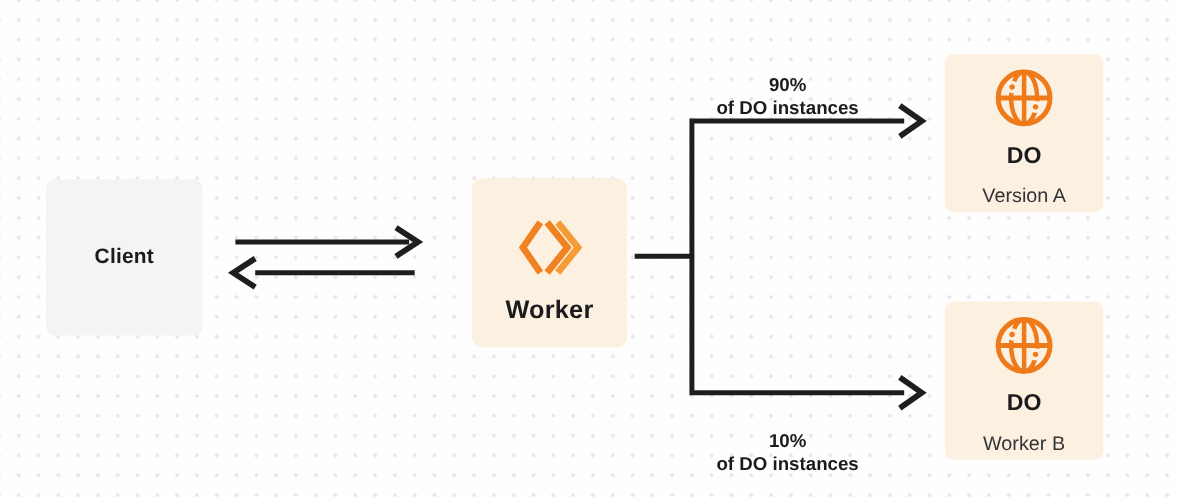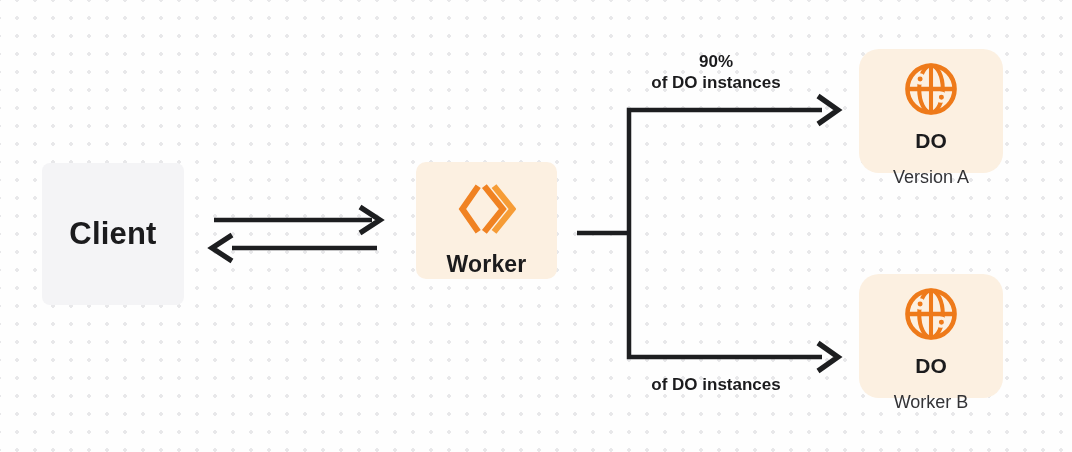--- a/index.html
+++ b/index.html
@@ -13,40 +13,40 @@
   }
   .node {
     position:absolute; display:flex; flex-direction:column; align-items:center;
     box-sizing:border-box; justify-content:flex-start;
   }
   .client-node {
     left:42px; top:163px; width:142px; height:142px;
     background: var(--client-bg,#f4f4f6); border-radius:8px;
     justify-content:center;
   }
-  .client-label { font-size:31px; font-weight:bold; letter-spacing:0.2px; }
+  .client-label { font-size:19px; font-weight:bold; letter-spacing:0.2px; }
 
   .worker-node {
-    left:416px; top:162px; width:141px; height:117px;
-    background: var(--peach-bg,#fcf0e1); border-radius:10px; padding-top:20px;
+    left:429px; top:162px; width:141px; height:154px;
+    background: var(--peach-bg,#fcf0e1); border-radius:10px; padding-top:36px;
   }
   .worker-label { margin-top:11px; font-size:23px; font-weight:bold; letter-spacing:0.2px; }
 
   .do-node {
-    left:859px; width:144px; height:124px;
-    background: var(--peach-bg,#fcf0e1); border-radius:20px; padding-top:11px;
+    left:859px; width:144px; height:144px;
+    background: var(--peach-bg,#fcf0e1); border-radius:8px; padding-top:11px;
   }
   .do-a-node { top:49px; }
   .do-b-node { top:274px; }
   .do-title { margin-top:7px; font-size:21px; font-weight:bold; }
   .do-subtitle { margin-top:14px; font-size:18px; color: var(--text-secondary,#333336); }
 
   .branch-label {
     position:absolute; width:224px; text-align:center;
-    font-size:17px; font-weight:bold; line-height:21px;
+    font-size:17px; font-weight:bold; line-height:21px;margin-top:16px;
   }
   .label-top { left:604px; top:51px; }
   .label-bottom { left:604px; top:374px; }
 
   svg.connectors { position:absolute; left:0; top:0; }
   .connector { stroke: var(--line-color,#1d1e20); stroke-width:4.5; fill:none; }
   .arrowhead { stroke: var(--line-color,#1d1e20); stroke-width:5.2; fill:none; stroke-linejoin:miter; }
 
   .wk-main  { stroke: var(--worker-icon-orange,#f08222); stroke-width:7; fill:none; }
   .wk-light { stroke: var(--worker-icon-orange-light,#f69c36); stroke-width:7; fill:none; }
@@ -95,20 +95,21 @@
     </span>
     <div class="worker-label">Worker</div>
   </div>
 
   <div class="branch-label label-top">
     <div>90%</div>
     <div>of DO instances</div>
   </div>
 
   <div class="branch-label label-bottom">
+    <div>10%</div>
     <div>of DO instances</div>
   </div>
 
   <div class="node do-node do-a-node">
     <span>
       <svg width="58" height="58" viewBox="0 0 64 64">
         <circle class="globe-stroke" cx="32" cy="32" r="26" stroke-width="5"></circle>
         <line class="globe-stroke" x1="6.5" y1="32" x2="57.5" y2="32" stroke-width="5"></line>
         <line class="globe-stroke" x1="32" y1="6.5" x2="32" y2="57.5" stroke-width="4.5"></line>
         <ellipse class="globe-stroke" cx="32" cy="32" rx="13" ry="26" stroke-width="4.5"></ellipse>

